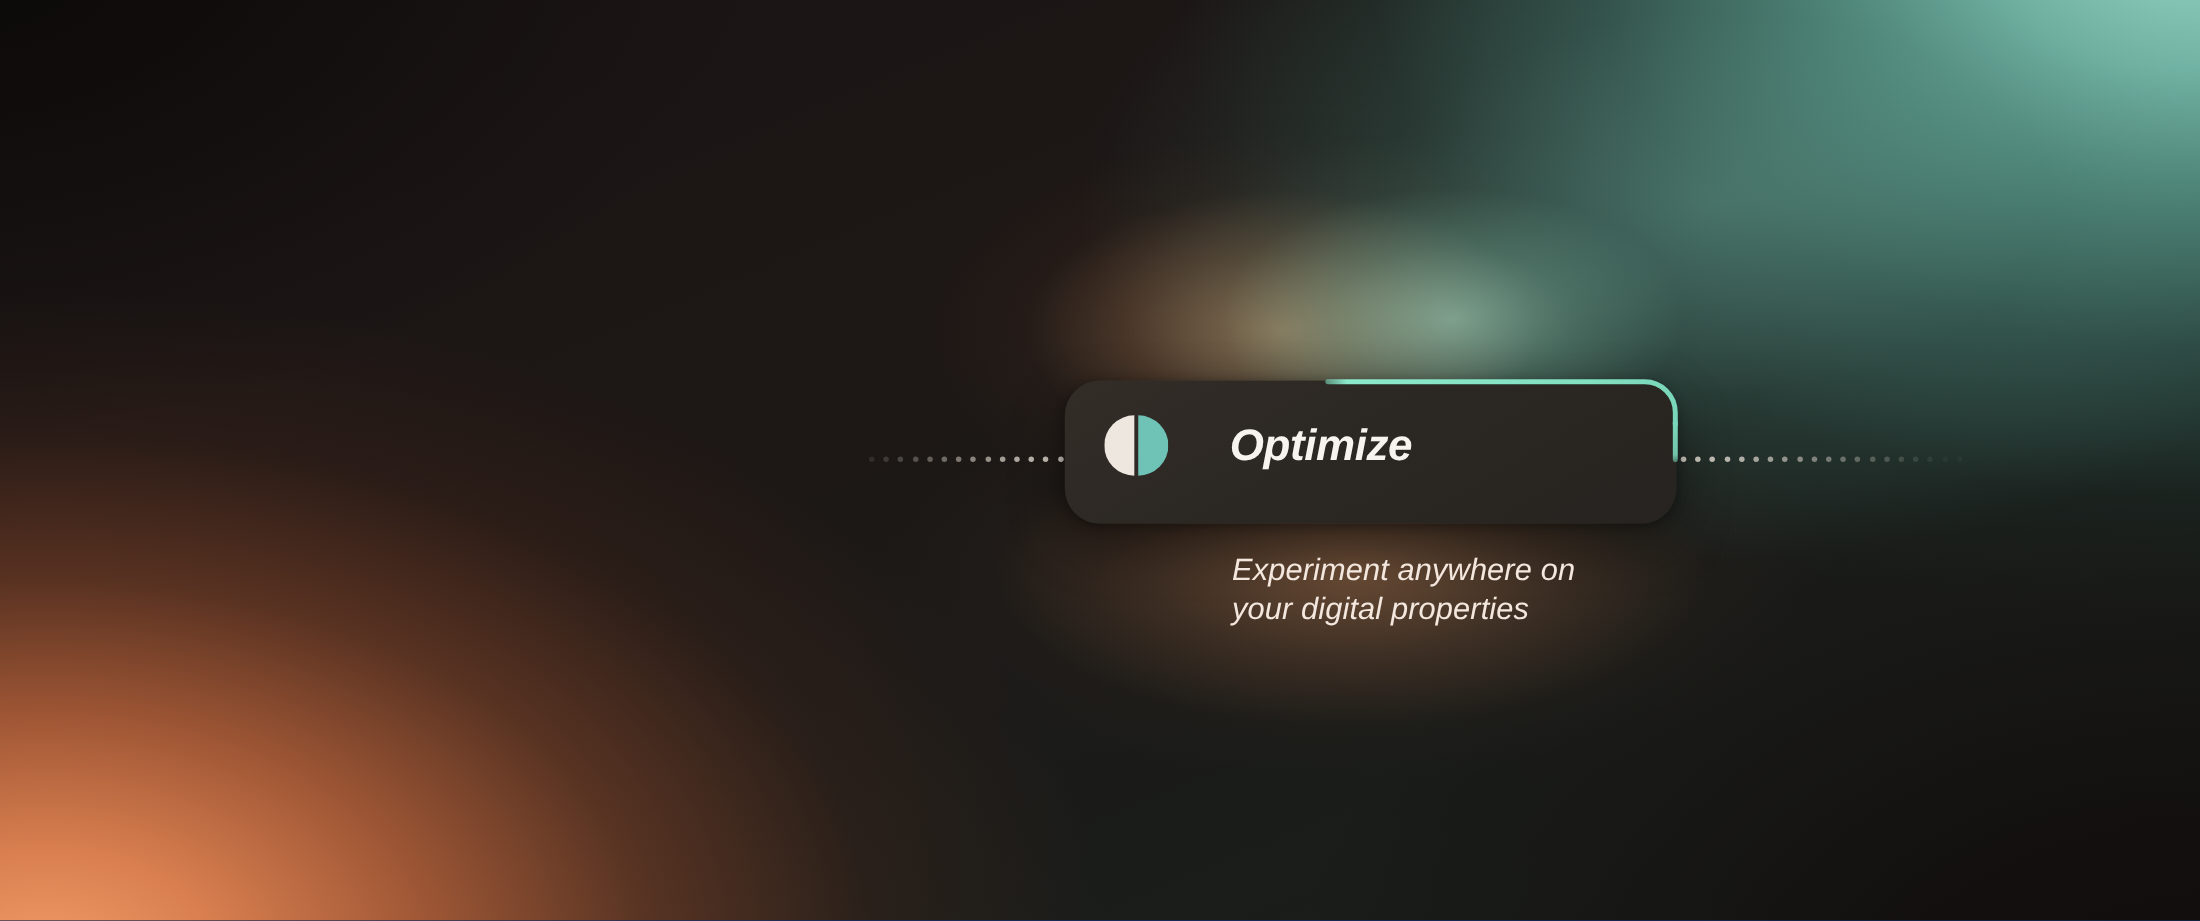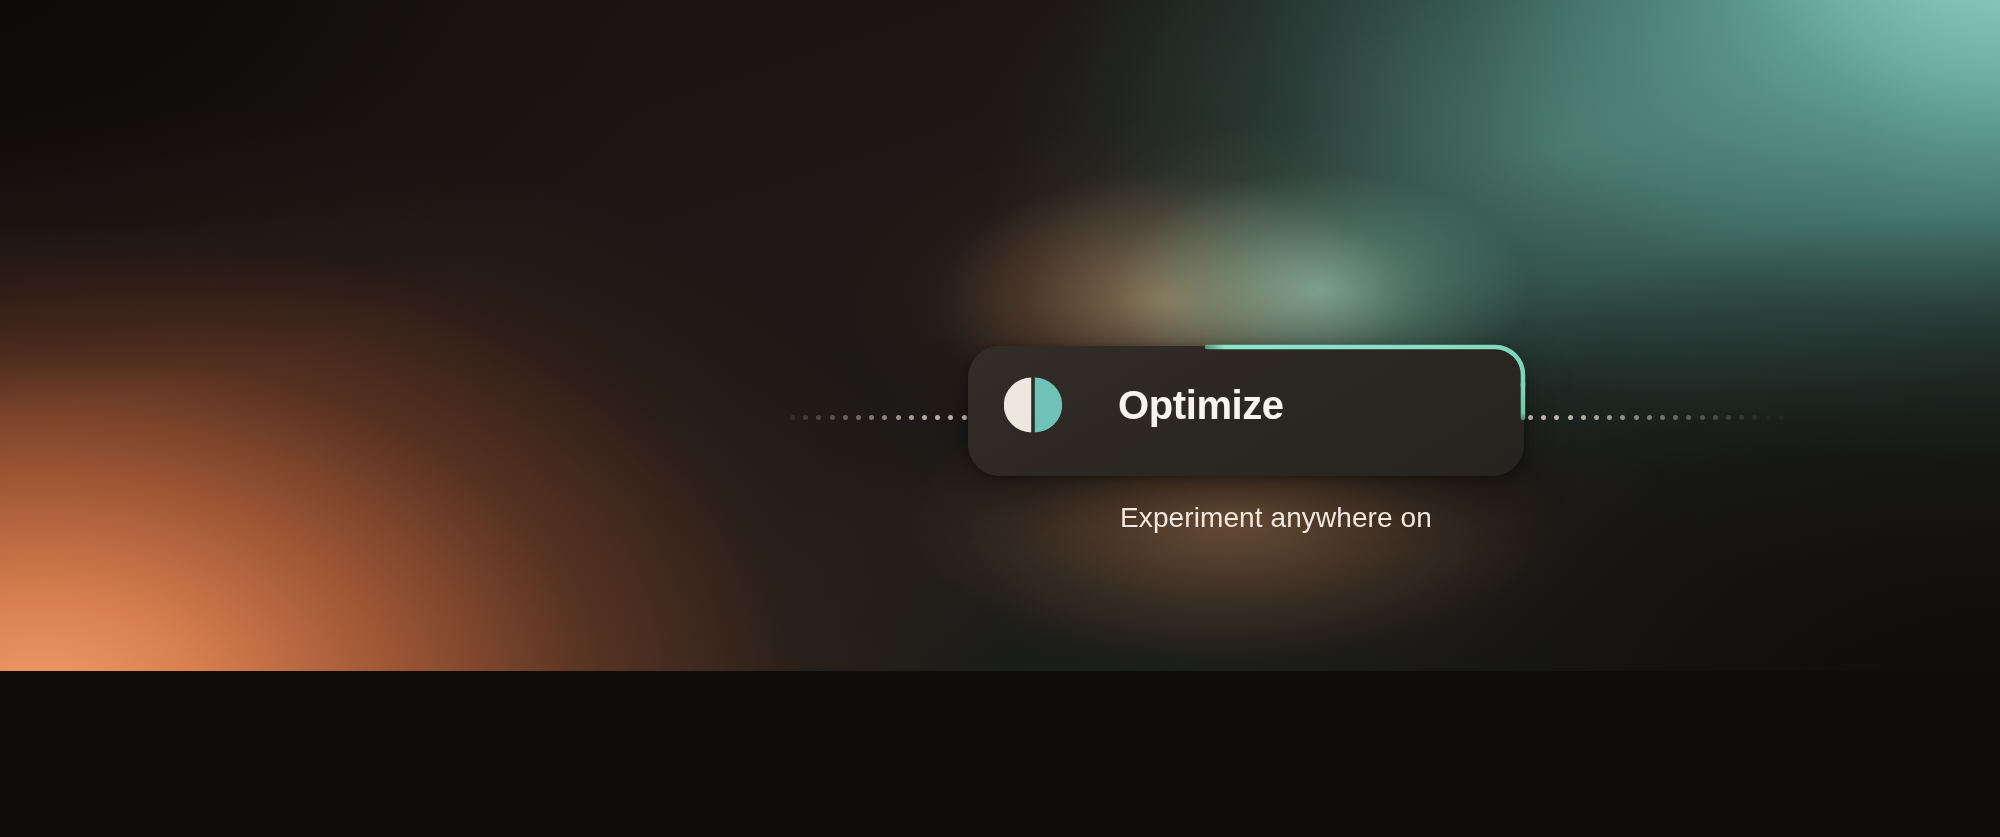--- a/index.html
+++ b/index.html
@@ -8,23 +8,24 @@
     width:2000px;
     height:837px;
     overflow:hidden;
     background:#0f0d0c;
     font-family:"Liberation Sans", sans-serif;
   }
 
   #stage {
     position:relative;
     width:2000px;
-    height:671px;
+    height:837px;
     overflow:hidden;
     background:#1d4ed8;
+    font-style:italic;
   }
 
   
   .bg-layer { position:absolute; inset:0; pointer-events:none; }
 
   .bg-base {
     background:
       linear-gradient(to bottom right, #191414 0%, #1d1715 40%, #17201d 100%);
   }
 
@@ -278,15 +279,16 @@
     <svg width="58" height="58" viewBox="0 0 58 58" fill="none">
       <path d="M27.2 1.6 A27.4 27.4 0 0 0 27.2 56.4 Z" fill="#EDE7E0"></path>
       <path d="M30.8 1.6 A27.4 27.4 0 0 1 30.8 56.4 Z" fill="#6FC3B6"></path>
     </svg>
   </div>
 
   <div class="card-title">Optimize</div>
 
   <div class="subtitle">
     <span class="subtitle-line">Experiment anywhere on</span>
+    <span class="subtitle-line">your digital properties</span>
   </div>
 
 </div>
 
 </body></html>

